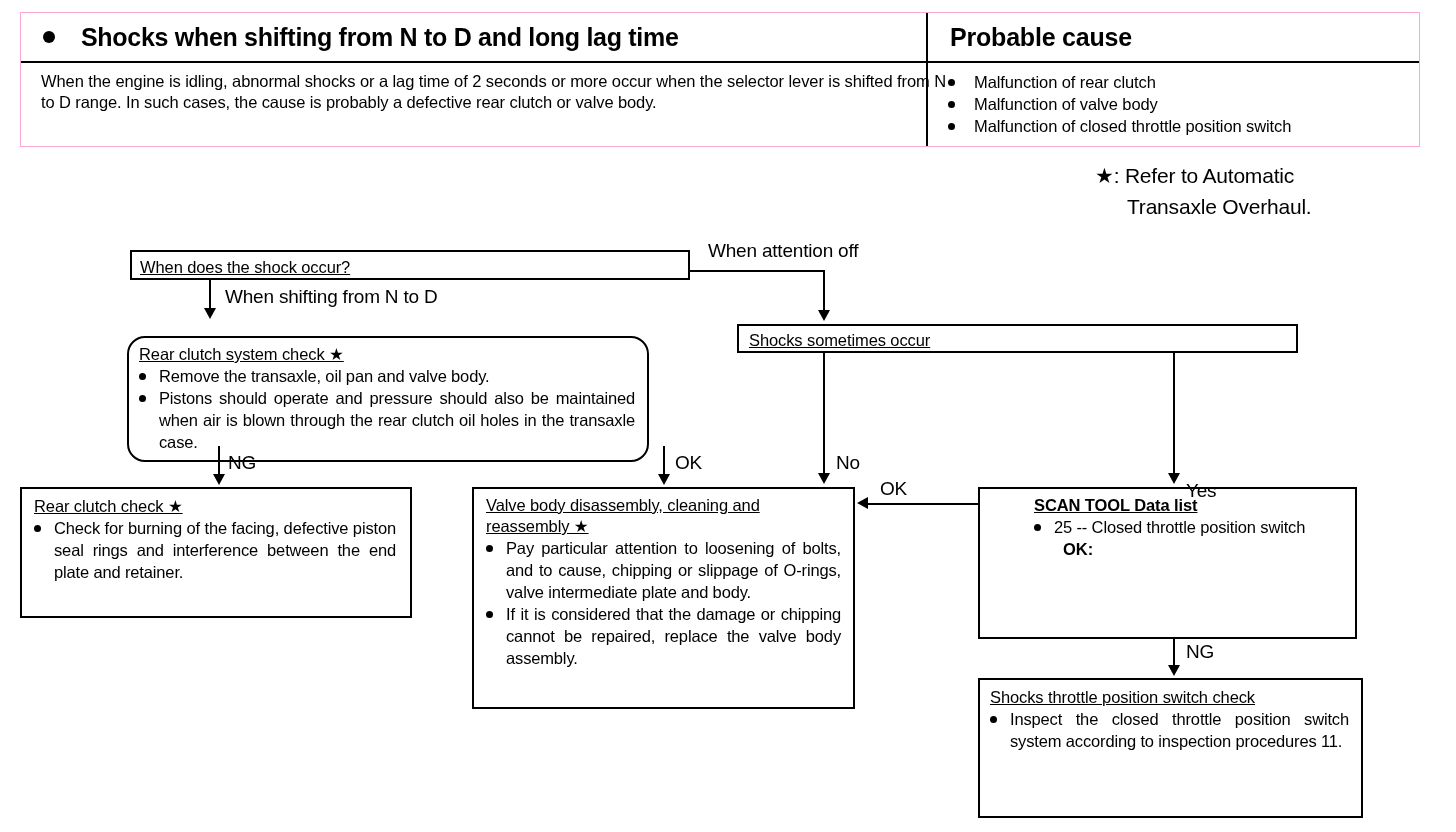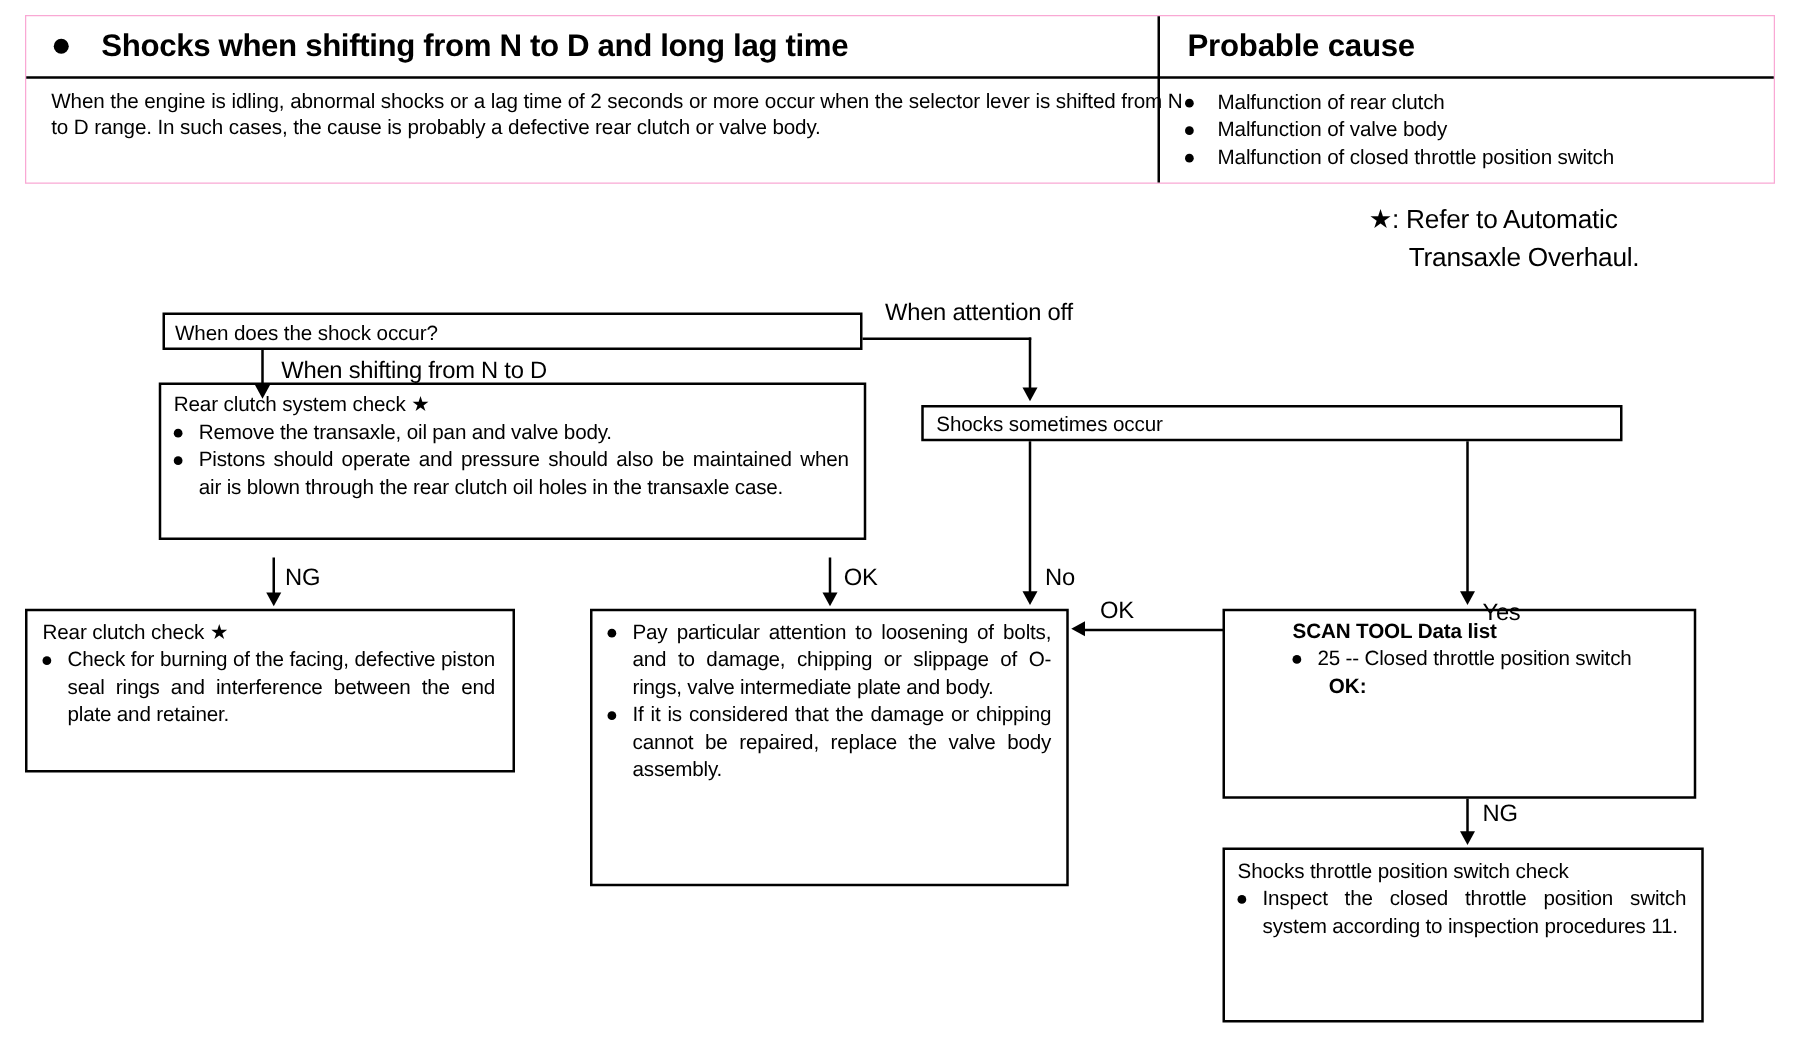--- a/index.html
+++ b/index.html
@@ -75,37 +75,37 @@
     left: 1095px; top: 160px; width: 340px;
     font-size: 21px; line-height: 31px; letter-spacing: -0.2px;
   }
   #footnote .l2 { padding-left: 32px; }
 
   
   .fbox {
     border: 2px solid #000; background: #fff;
   }
   .fbox .bxtitle {
-    font-size: 16.5px; line-height: 21px; letter-spacing: -0.1px;
+    font-size: 16.5px; line-height: 21px; letter-spacing: -0.1px; text-decoration: underline;
   }
   .fbox .bullet-row {
     display: flex; align-items: flex-start;
     font-size: 16.5px; line-height: 22px; letter-spacing: -0.15px;
   }
   .fbox .bullet-row .bullet {
     width: 7px; height: 7px; background: #000; border-radius: 50%;
     margin-top: 8px; margin-right: 13px; flex: 0 0 auto;
   }
   .just { text-align: justify; text-align-last: left; }
 
   
   #box-q { left: 130px; top: 250px; width: 560px; height: 30px; }
   #box-q .bxtitle { padding: 5px 0 0 8px; }
 
-  #box-rcs { left: 127px; top: 306px; width: 566px; height: 126px; }
+  #box-rcs { left: 127px; top: 336px; width: 522px; height: 126px; border-radius: 18px; }
   #box-rcs .inner { padding: 6px 12px 0 10px; }
 
   #box-shocks { left: 737px; top: 324px; width: 561px; height: 29px; }
   #box-shocks .bxtitle { padding: 4px 0 0 10px; }
 
   #box-rcc { left: 20px; top: 487px; width: 392px; height: 131px; }
   #box-rcc .inner { padding: 7px 14px 0 12px; }
 
   #box-vb { left: 472px; top: 487px; width: 383px; height: 222px; }
   #box-vb .inner { padding: 6px 12px 0 12px; }
@@ -207,23 +207,24 @@
     <div class="bxtitle">Rear clutch check ★</div>
     <div class="bullet-row">
       <span class="bullet"></span>
       <span class="just">Check for burning of the facing, defective piston seal rings and interference between the end plate and retainer.</span>
     </div>
   </div>
 </div>
 
 <div class="abs fbox" id="box-vb">
   <div class="inner">
-    <div class="bullet-row">
-      <span class="bullet"></span>
-      <span class="just">Pay particular attention to loosening of bolts, and to damage, chipping or slippage of O-rings, valve intermediate plate and body.</span>
+    <div class="bxtitle">Valve body disassembly, cleaning and reassembly ★</div>
+    <div class="bullet-row">
+      <span class="bullet"></span>
+      <span class="just">Pay particular attention to loosening of bolts, and to cause, chipping or slippage of O-rings, valve intermediate plate and body.</span>
     </div>
     <div class="bullet-row">
       <span class="bullet"></span>
       <span class="just">If it is considered that the damage or chipping cannot be repaired, replace the valve body assembly.</span>
     </div>
   </div>
 </div>
 
 <div class="abs fbox" id="box-scan">
   <div class="inner">

